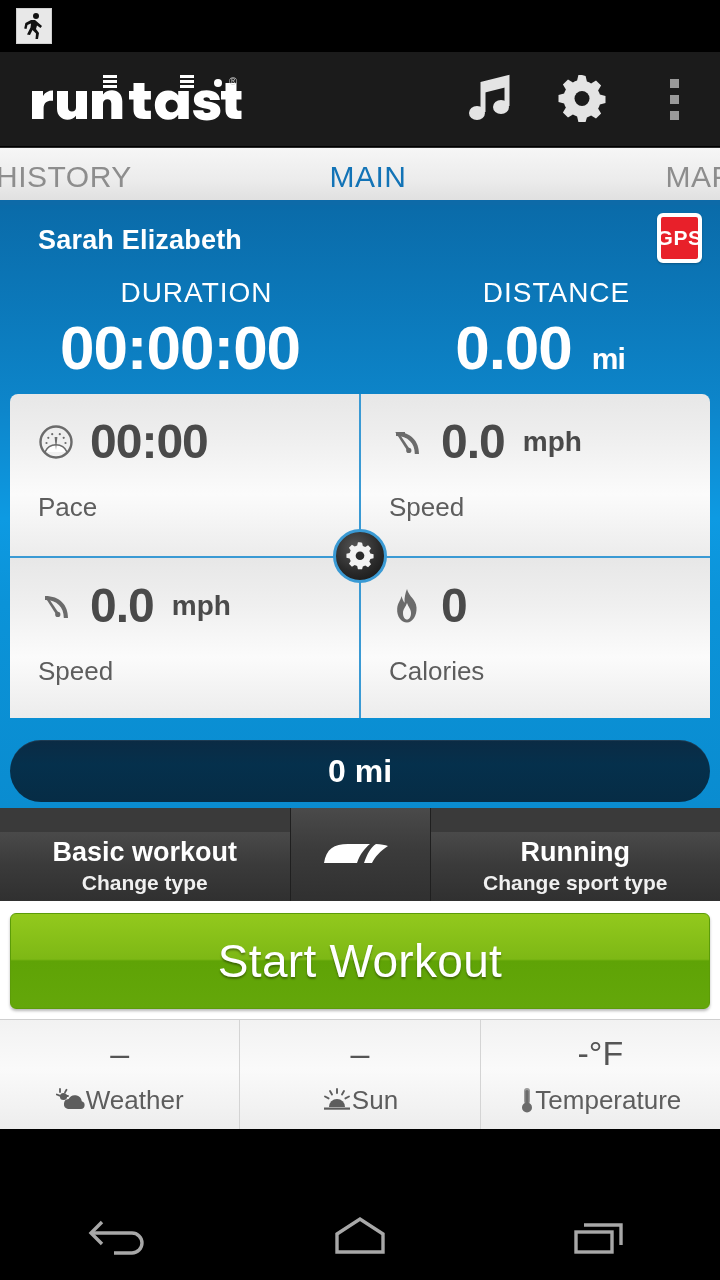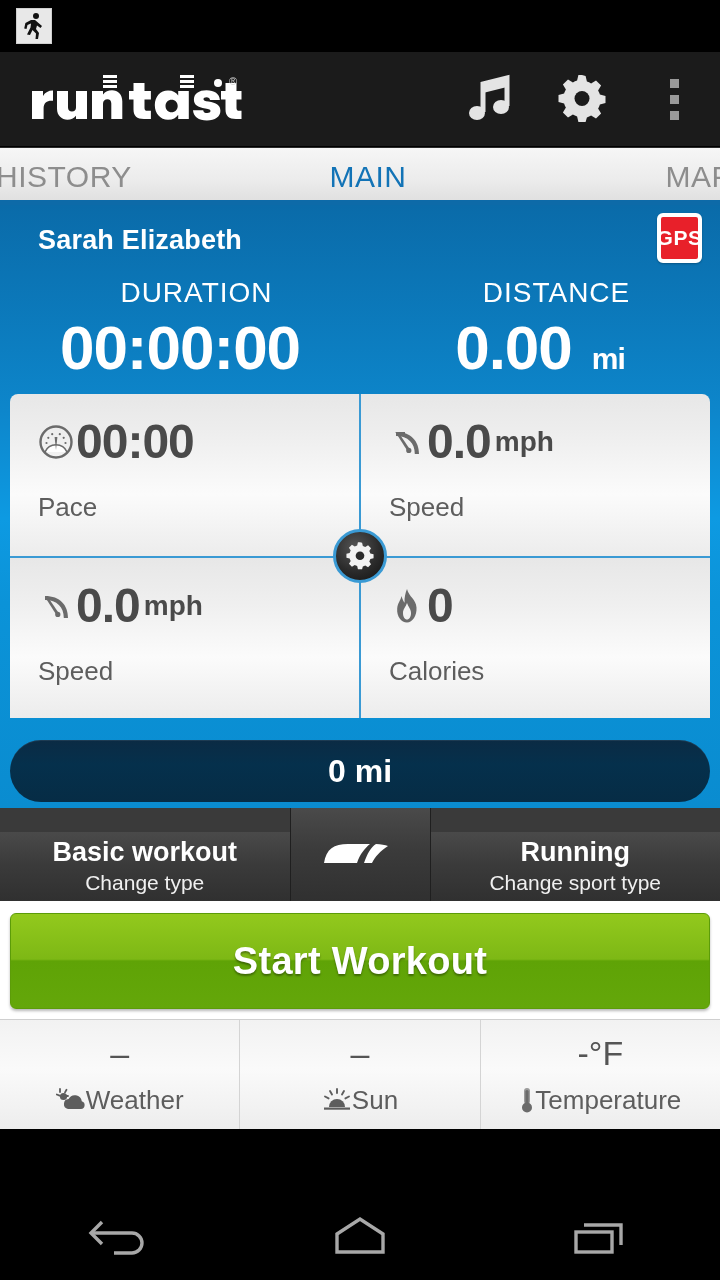--- a/index.html
+++ b/index.html
@@ -79,21 +79,21 @@
     flex:1; height:162px; position:relative;
     background:linear-gradient(180deg,#e7e7e7 0%,#efefef 28%,#fbfbfb 62%,#ececec 100%);
     padding:24px 0 0 26px;
   }
   .grid-row:first-child .tile:first-child { border-radius:8px 0 0 0; }
   .grid-row:first-child .tile:last-child  { border-radius:0 8px 0 0; }
   .grid-row:last-child  .tile:first-child { border-radius:0 0 0 8px; }
   .grid-row:last-child  .tile:last-child  { border-radius:0 0 8px 0; }
   .tile + .tile { border-left:2px solid #3a9ad4; }
   .grid-row + .grid-row .tile { border-top:2px solid #3a9ad4; }
-  .tile-head { display:flex; align-items:center; }
+  .tile-head { display:flex; align-items:center; gap:14px; }
   .tile-icon { width:40px; height:40px; display:flex; align-items:center; justify-content:center; }
   .tile-icon svg { display:block; }
   .tile-value { font-size:48px; font-weight:bold; color:#4a4a4a; letter-spacing:-1px; line-height:1; }
   .tile-unit { font-size:28px; font-weight:bold; color:#4a4a4a; margin-left:4px; }
   .tile-label { margin-top:26px; margin-left:2px; font-size:26px; color:#5d5d5d; }
   .grid-gear {
     position:absolute; left:50%; top:50%; transform:translate(-50%,-50%);
     width:54px; height:54px; border-radius:50%;
     background:radial-gradient(circle at 40% 32%,#555 0%,#2b2b2b 55%,#111 100%);
     border:3px solid #3a9ad4;
@@ -113,34 +113,34 @@
 
   
   .typebar { height:93px; display:flex; background:#3a3a3a; }
   .type-cell {
     background:linear-gradient(180deg,#4a4a4a 0%,#3b3b3b 45%,#303030 100%);
     display:flex; flex-direction:column; align-items:center; justify-content:center;
   }
   .type-cell.wide { flex:1;margin-top:24px; }
   .type-cell.mid  { width:141px; border-left:1px solid #1f1f1f; border-right:1px solid #1f1f1f; }
   .type-title { font-size:27px; font-weight:bold; color:#fff; line-height:1.1; }
-  .type-sub { font-size:21px; font-weight:normal; color:#f0f0f0; margin-top:4px; }
+  .type-sub { font-size:21px; font-weight:bold; color:#f0f0f0; margin-top:4px; }
   .type-cell.mid svg { display:block; }
 
   
   .start-wrap { padding:12px 10px 10px 10px; background:#fff; }
   .start-btn {
     height:96px; border-radius:6px;
     background:linear-gradient(180deg,#93c91d 0%,#7db815 48%,#5fa306 50%,#64a70a 100%);
     border:1px solid #5c9c08;
     display:flex; align-items:center; justify-content:center;
     box-shadow:0 2px 3px rgba(0,0,0,.28);
   }
   .start-btn span {
-    color:#fff; font-size:38px; font-weight:bold; letter-spacing:.3px;
+    color:#fff; font-size:46px; font-weight:normal; letter-spacing:.3px;
     text-shadow:0 2px 2px rgba(0,0,0,.35);
   }
 
   
   .weather {
     display:flex; height:110px;
     background:linear-gradient(180deg,#f2f2f2 0%,#fafafa 45%,#ededed 100%);
     border-top:1px solid #cfcfcf;
   }
   .w-cell { flex:1; position:relative; display:flex; flex-direction:column;

